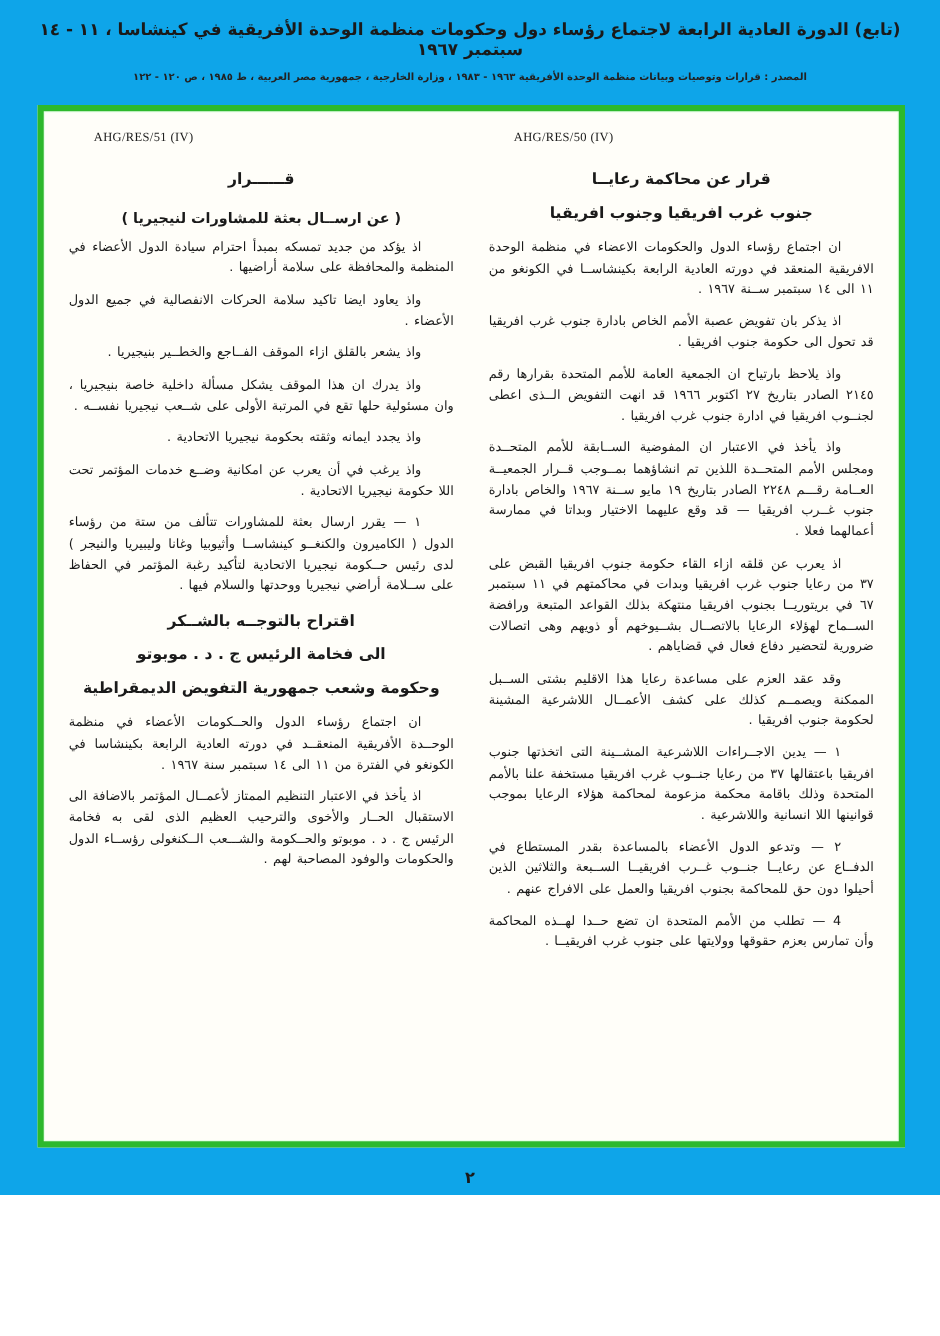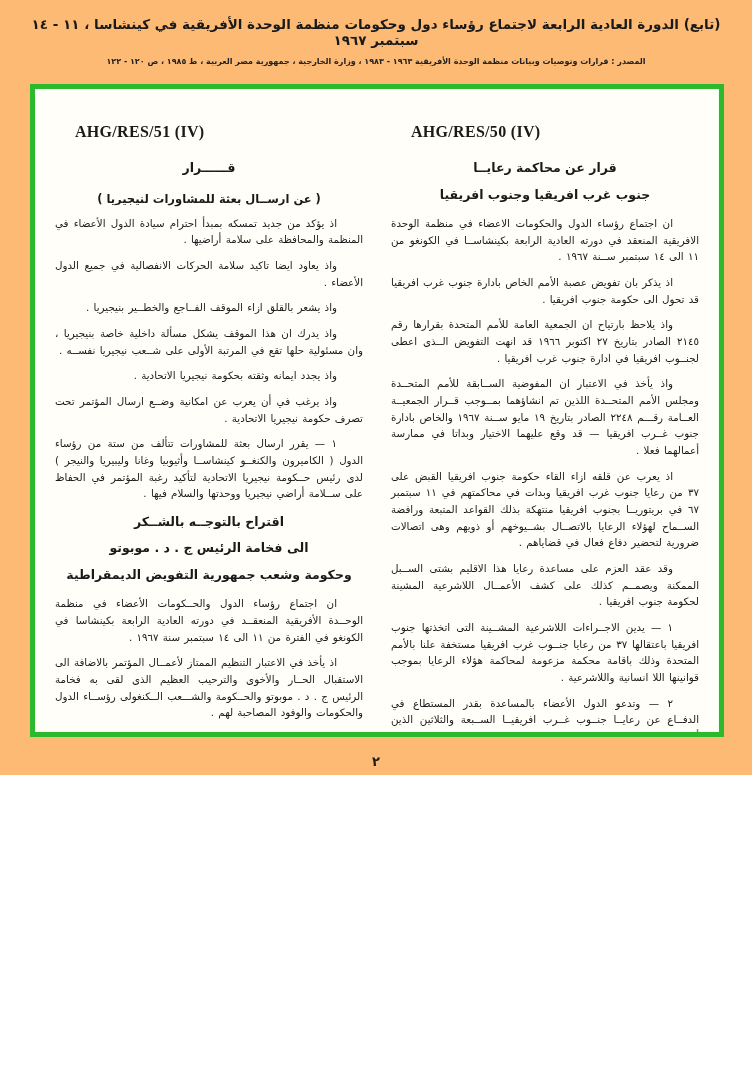--- a/index.html
+++ b/index.html
@@ -1,20 +1,20 @@
 <!DOCTYPE html>
 <html lang="ar" dir="rtl" style="--frame-color: #2db92d;"><head>
 <meta charset="utf-8">
 <style>
   html, body { margin: 0; padding: 0; background: #ffffff; }
   .page {
     position: relative;
     width: 752px;
-    height: 775px;
-    background: #fdba74;
+    height: 956px;
+    background: #0ea5e9;
     font-family: "DejaVu Sans", sans-serif;
     direction: rtl;
     box-sizing: border-box;
     overflow: hidden;
     color: #1a1a1a;
   }
   .page-header { padding-top: 16px; text-align: center; }
   .header-title {
     font-size: 13.5px;
     font-weight: bold;
@@ -39,24 +39,24 @@
     padding: 14px 20px 10px 20px;
     box-sizing: border-box;
     overflow: hidden;
     background: #fffef9;
   }
   .columns { display: flex; gap: 28px; height: 100%; }
   .col { flex: 1; min-width: 0; }
   .res-code {
     direction: ltr;
     text-align: left;
-    font-weight: bold;
-    font-size: 16px;
+    font-weight: normal;
+    font-size: 10px;
     font-family: "Liberation Serif", serif;
-    margin: 20px 0 16px 0;
+    margin: 2px 0 16px 0;
     padding-left: 20px;
     letter-spacing: 0.3px;
   }
   .res-code.second { margin-top: 26px; }
   .res-title {
     text-align: center;
     font-weight: bold;
     font-size: 12.5px;
     margin: 4px 0;
     line-height: 1.8;
@@ -115,21 +115,21 @@
 
       <div class="col">
         <div class="res-code">AHG/RES/51 (IV)</div>
         <div class="res-title">قــــــرار</div>
         <div class="res-subtitle">( عن ارســال بعثة للمشاورات لنيجيريا )</div>
         <p class="para">اذ يؤكد من جديد تمسكه بمبدأ احترام سيادة الدول الأعضاء في المنظمة والمحافظة على سلامة أراضيها .</p>
         <p class="para">واذ يعاود ايضا تاكيد سلامة الحركات الانفصالية في جميع الدول الأعضاء .</p>
         <p class="para">واذ يشعر بالقلق ازاء الموقف الفــاجع والخطــير بنيجيريا .</p>
         <p class="para">واذ يدرك ان هذا الموقف يشكل مسألة داخلية خاصة بنيجيريا ، وان مسئولية حلها تقع في المرتبة الأولى على شــعب نيجيريا نفســه .</p>
         <p class="para">واذ يجدد ايمانه وثقته بحكومة نيجيريا الاتحادية .</p>
-        <p class="para">واذ يرغب في أن يعرب عن امكانية وضــع ارسال المؤتمر تحت تصرف حكومة نيجيريا الاتحادية .</p>
+        <p class="para">واذ يرغب في أن يعرب عن امكانية وضــع خدمات المؤتمر تحت اللا حكومة نيجيريا الاتحادية .</p>
         <p class="para">١ — يقرر ارسال بعثة للمشاورات تتألف من ستة من رؤساء الدول ( الكاميرون والكنغــو كينشاســا وأثيوبيا وغانا وليبيريا والنيجر ) لدى رئيس حــكومة نيجيريا الاتحادية لتأكيد رغبة المؤتمر في الحفاظ على ســلامة أراضي نيجيريا ووحدتها والسلام فيها .</p>
 
         <div class="res-title">اقتراح بالتوجــه بالشــكر</div>
         <div class="res-title">الى فخامة الرئيس ج . د . موبوتو</div>
         <div class="res-title">وحكومة وشعب جمهورية التفويض الديمقراطية</div>
         <p class="para">ان اجتماع رؤساء الدول والحــكومات الأعضاء في منظمة الوحــدة الأفريقية المنعقــد في دورته العادية الرابعة بكينشاسا في الكونغو في الفترة من ١١ الى ١٤ سبتمبر سنة ١٩٦٧ .</p>
         <p class="para">اذ يأخذ في الاعتبار التنظيم الممتاز لأعمــال المؤتمر بالاضافة الى الاستقبال الحــار والأخوى والترحيب العظيم الذى لقى به فخامة الرئيس ج . د . موبوتو والحــكومة والشـــعب الــكنغولى رؤســاء الدول والحكومات والوفود المصاحبة لهم .</p>
       </div>
 
     </div>

